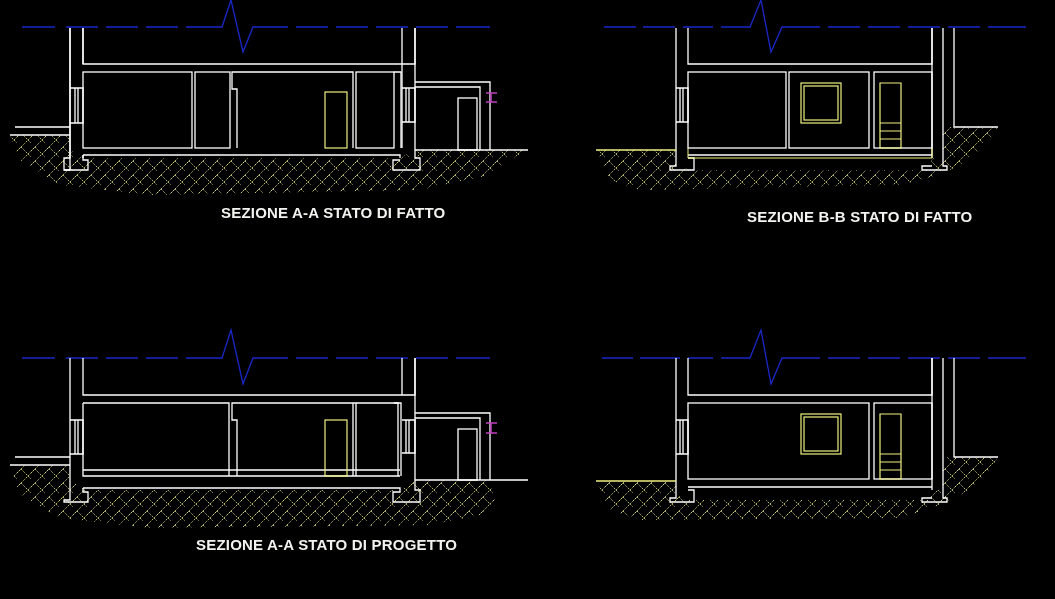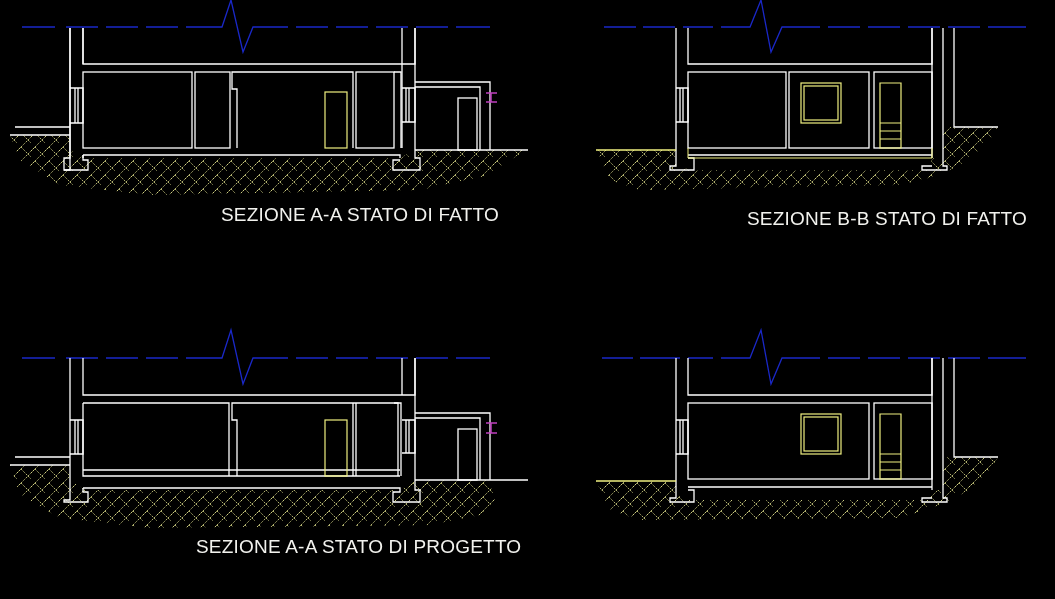--- a/index.html
+++ b/index.html
@@ -1,22 +1,22 @@
 <!DOCTYPE html>
 <html><head>
   <meta charset="utf-8">
   <style>
     html, body { margin: 0; padding: 0; background: #000; }
     body { width: 1055px; height: 599px; overflow: hidden; position: relative; }
     #canvas { position: absolute; left: 0; top: 0; width: 1055px; height: 599px; background: #000; }
     .caption {
       position: absolute;
       font-family: "Liberation Sans", sans-serif;
-      font-weight: normal;
-      font-size: 19px;
+      font-weight: bold;
+      font-size: 15px;
       color: #f2f2ee;
       letter-spacing: 0.2px;
       white-space: nowrap;
     }
     svg { position: absolute; left: 0; top: 0; }
   </style>
 </head>
 <body>
 
 <div id="canvas">

